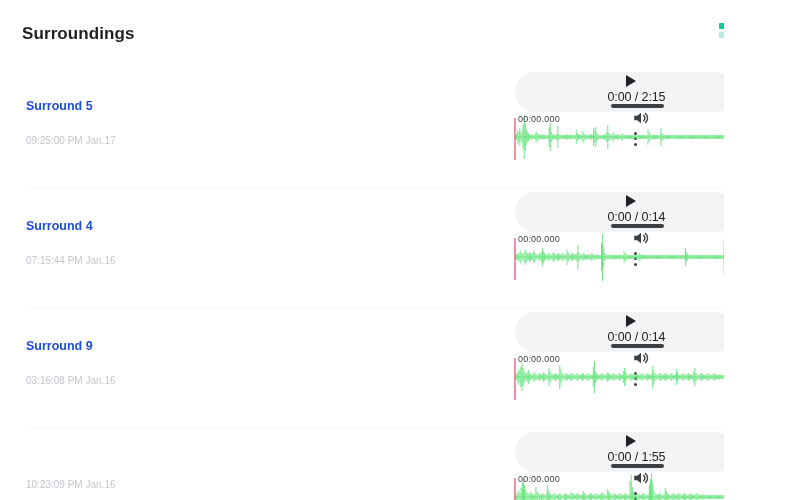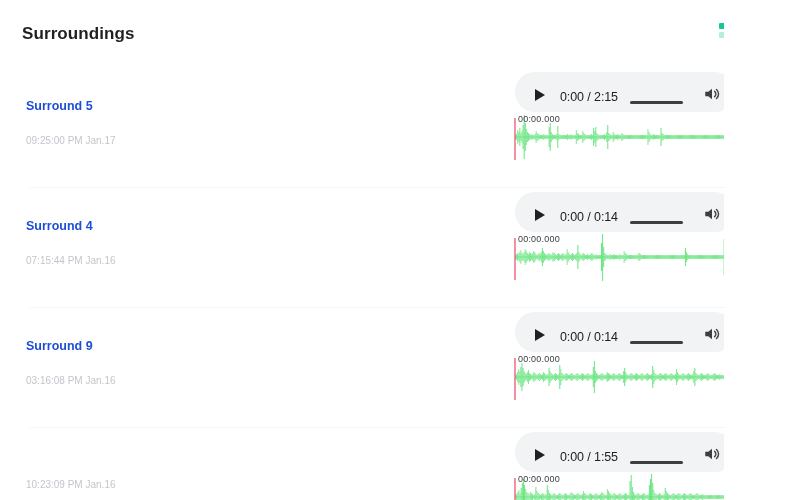--- a/index.html
+++ b/index.html
@@ -134,22 +134,23 @@
   
   .player {
     position: absolute;
     left: 515px;
     top: 4px;
     width: 220px;
     height: 40px;
     background: #f1f3f4;
     border-radius: 20px;
     display: flex;
-    align-items: flex-end;
+    align-items: center;
     padding: 0 4px 8px 16px;
+    flex-direction: column;
   }
 
   .play-btn {
     width: 18px;
     height: 18px;
     display: flex;
     align-items: center;
     justify-content: center;
     cursor: pointer;
     flex: none;

